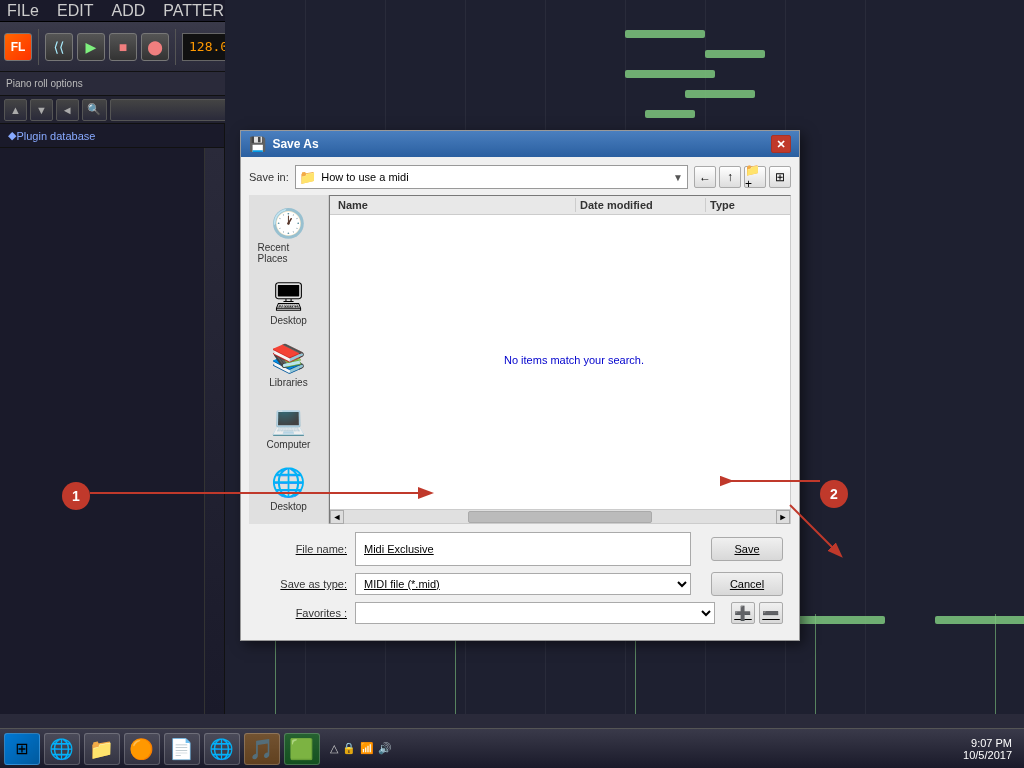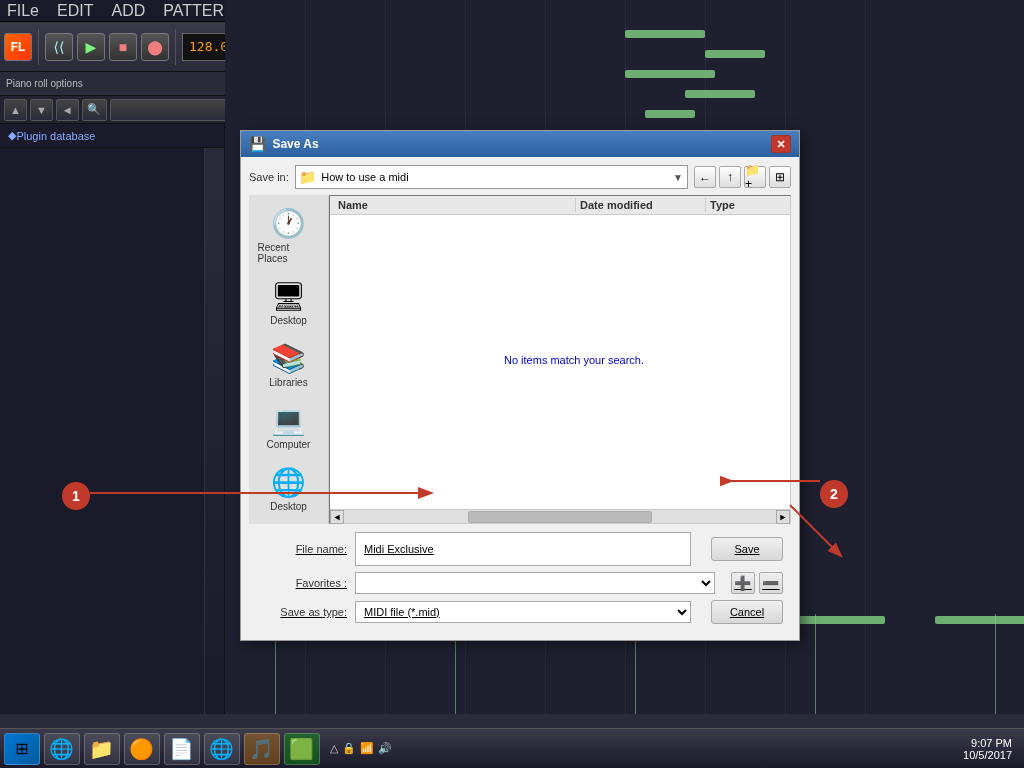--- a/index.html
+++ b/index.html
@@ -660,40 +660,40 @@
 
       <div id="bottom-fields">
         <div class="field-row">
           <span class="field-label">File name:</span>
           <input class="field-input" type="text" value="Midi Exclusive" style="">
           <div class="dialog-btns">
             <button class="d-btn">Save</button>
           </div>
         </div>
         <div class="field-row">
+          <span class="field-label">Save as type:</span>
+          <div class="select-wrapper">
+            <select>
+              <option>MIDI file (*.mid)</option>
+            </select>
+          </div>
+          <div class="dialog-btns">
+            <button class="d-btn">Cancel</button>
+          </div>
+        </div>
+        <div class="field-row">
           <span class="field-label">Favorites :</span>
           <div class="select-wrapper">
             <select>
               <option></option>
             </select>
           </div>
           <div class="fav-btns">
             <div class="fav-btn">➕</div>
             <div class="fav-btn">➖</div>
-          </div>
-        </div>
-        <div class="field-row">
-          <span class="field-label">Save as type:</span>
-          <div class="select-wrapper">
-            <select>
-              <option>MIDI file (*.mid)</option>
-            </select>
-          </div>
-          <div class="dialog-btns">
-            <button class="d-btn">Cancel</button>
           </div>
         </div>
       </div>
     </div>
   </div>
 </div>
 
 <div class="annotation-circle" style="left:62px;top:482px;">
   <span>1</span>
 </div>

